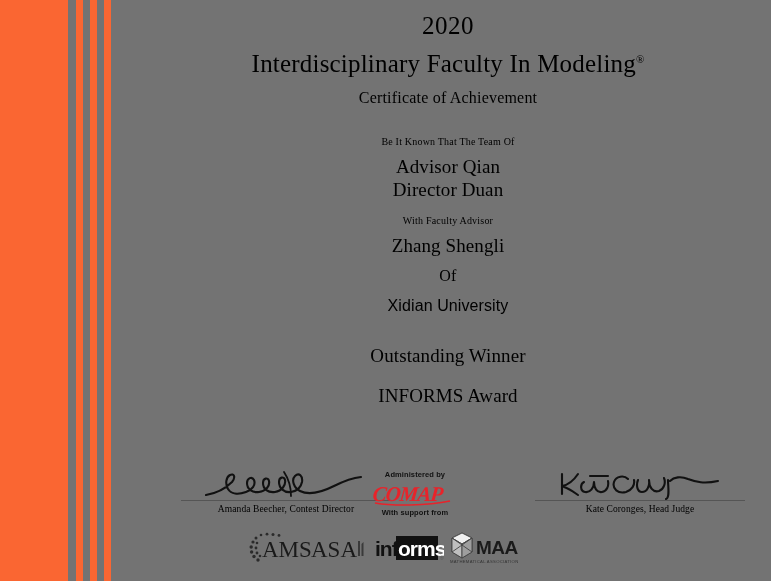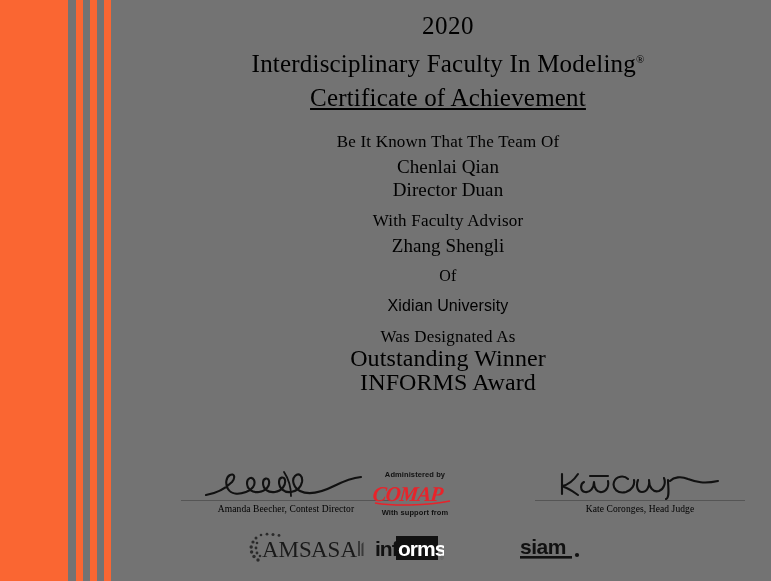--- a/index.html
+++ b/index.html
@@ -49,51 +49,51 @@
     font-size: 25px;
     line-height: 34px;
     letter-spacing: .2px;
   }
   .line-title .reg {
     font-size: 11px;
     vertical-align: super;
     letter-spacing: 0;
   }
   .line-subtitle {
-    font-size: 25px;
+    font-size: 16px;
     line-height: 34px;
     letter-spacing: .2px;
-    text-decoration: underline;
   }
 
   .caption {
-    font-size: 17px;
+    font-size: 10px;
     line-height: 18px;
     letter-spacing: .2px;
   }
   .caption-sm {
     font-size: 16px;
     line-height: 17px;
     letter-spacing: .2px;
   }
   .name {
     font-size: 19px;
     line-height: 23px;
     letter-spacing: .1px;
   }
   .school {
     font-family: "Liberation Sans", "DejaVu Sans", sans-serif;
     font-size: 16px;
     line-height: 26px;
     letter-spacing: .1px;
   }
   .award {
-    font-size: 24px;
+    font-size: 19px;
     line-height: 24px;
     letter-spacing: .1px;
+    margin-top: 16px;
   }
 
   .sp-1  { height: 18px; }
   .sp-2  { height: 4px; }
   .sp-3  { height: 11px; }
   .sp-4  { height: 10px; }
   .sp-5  { height: 9px; }
   .sp-6  { height: 9px; }
 
   
@@ -178,42 +178,41 @@
     <div class="line-title"><span>Interdisciplinary Faculty In Modeling</span><span class="reg">®</span></div>
 
     <div class="line-subtitle">Certificate of Achievement</div>
 
     <div class="sp-1"></div>
 
     <div class="caption">Be It Known That The Team Of</div>
 
     <div class="sp-2"></div>
 
-    <div class="name">Chenlai Qian</div>
+    <div class="name">Advisor Qian</div>
     <div class="name">Director Duan</div>
 
     <div class="sp-3"></div>
 
     <div class="caption">With Faculty Advisor</div>
 
     <div class="sp-2"></div>
 
     <div class="name">Zhang Shengli</div>
 
     <div class="sp-4"></div>
 
     <div class="caption-sm">Of</div>
 
     <div class="sp-5"></div>
 
     <div class="school">Xidian University</div>
 
     <div class="sp-6"></div>
 
-    <div class="caption">Was Designated As</div>
 
     <div class="award">Outstanding Winner</div>
     <div class="award">INFORMS Award</div>
 
   </div>
 
   <div class="sig-row">
 
     <div class="sig-block sig-left">
       <svg class="sig-svg" width="180" height="32" viewBox="0 0 180 32">
@@ -286,24 +285,31 @@
 
     <div class="sponsor sp-informs">
       <svg width="70" height="34" viewBox="0 0 70 34">
         <rect x="22" y="5" width="42" height="24" fill="#111111"></rect>
         <text x="1" y="25" font-family="Liberation Sans, sans-serif" font-size="21" font-weight="bold" fill="#111111" letter-spacing="-1">inf</text>
         <text x="24" y="25" font-family="Liberation Sans, sans-serif" font-size="21" font-weight="bold" fill="#ffffff" letter-spacing="-1">orms</text>
         <text x="66" y="29" font-family="Liberation Sans, sans-serif" font-size="5" fill="#555">®</text>
       </svg>
     </div>
 
-
-    <div class="sponsor sp-siam">
-      <svg width="66" height="34" viewBox="0 0 66 34">
-        <text x="2" y="23" font-family="Liberation Sans, sans-serif" font-size="21" font-weight="bold" fill="#111111" letter-spacing="-0.5">siam</text>
-        <rect x="2" y="25" width="52" height="2.6" fill="#111111"></rect>
-        <circle cx="59" cy="24" r="2.1" fill="#111111"></circle>
-      </svg>
-    </div>
+    <div class="sponsor sp-maa">
+      <svg width="72" height="34" viewBox="0 0 72 34">
+        <g stroke="#444" stroke-width="0.9" fill="none">
+          <polygon points="14,2 24,7 24,21 14,27 4,21 4,7" fill="#dcdcdc"></polygon>
+          <polygon points="14,2 24,7 14,13 4,7" fill="#f0f0f0"></polygon>
+          <polygon points="4,7 14,13 14,27 4,21" fill="#bfbfbf"></polygon>
+          <polygon points="24,7 24,21 14,27 14,13" fill="#9e9e9e"></polygon>
+          <line x1="4" y1="7" x2="24" y2="21"></line>
+          <line x1="24" y1="7" x2="4" y2="21"></line>
+        </g>
+        <text x="28" y="23" font-family="Liberation Sans, sans-serif" font-size="19" font-weight="bold" fill="#1a1a1a" letter-spacing="-0.5">MAA</text>
+        <text x="2" y="32" font-family="Liberation Sans, sans-serif" font-size="4.2" fill="#333" letter-spacing="0.3">MATHEMATICAL ASSOCIATION OF AMERICA</text>
+      </svg>
+    </div>
+
 
   </div>
 
 </div>
 
 </body></html>

